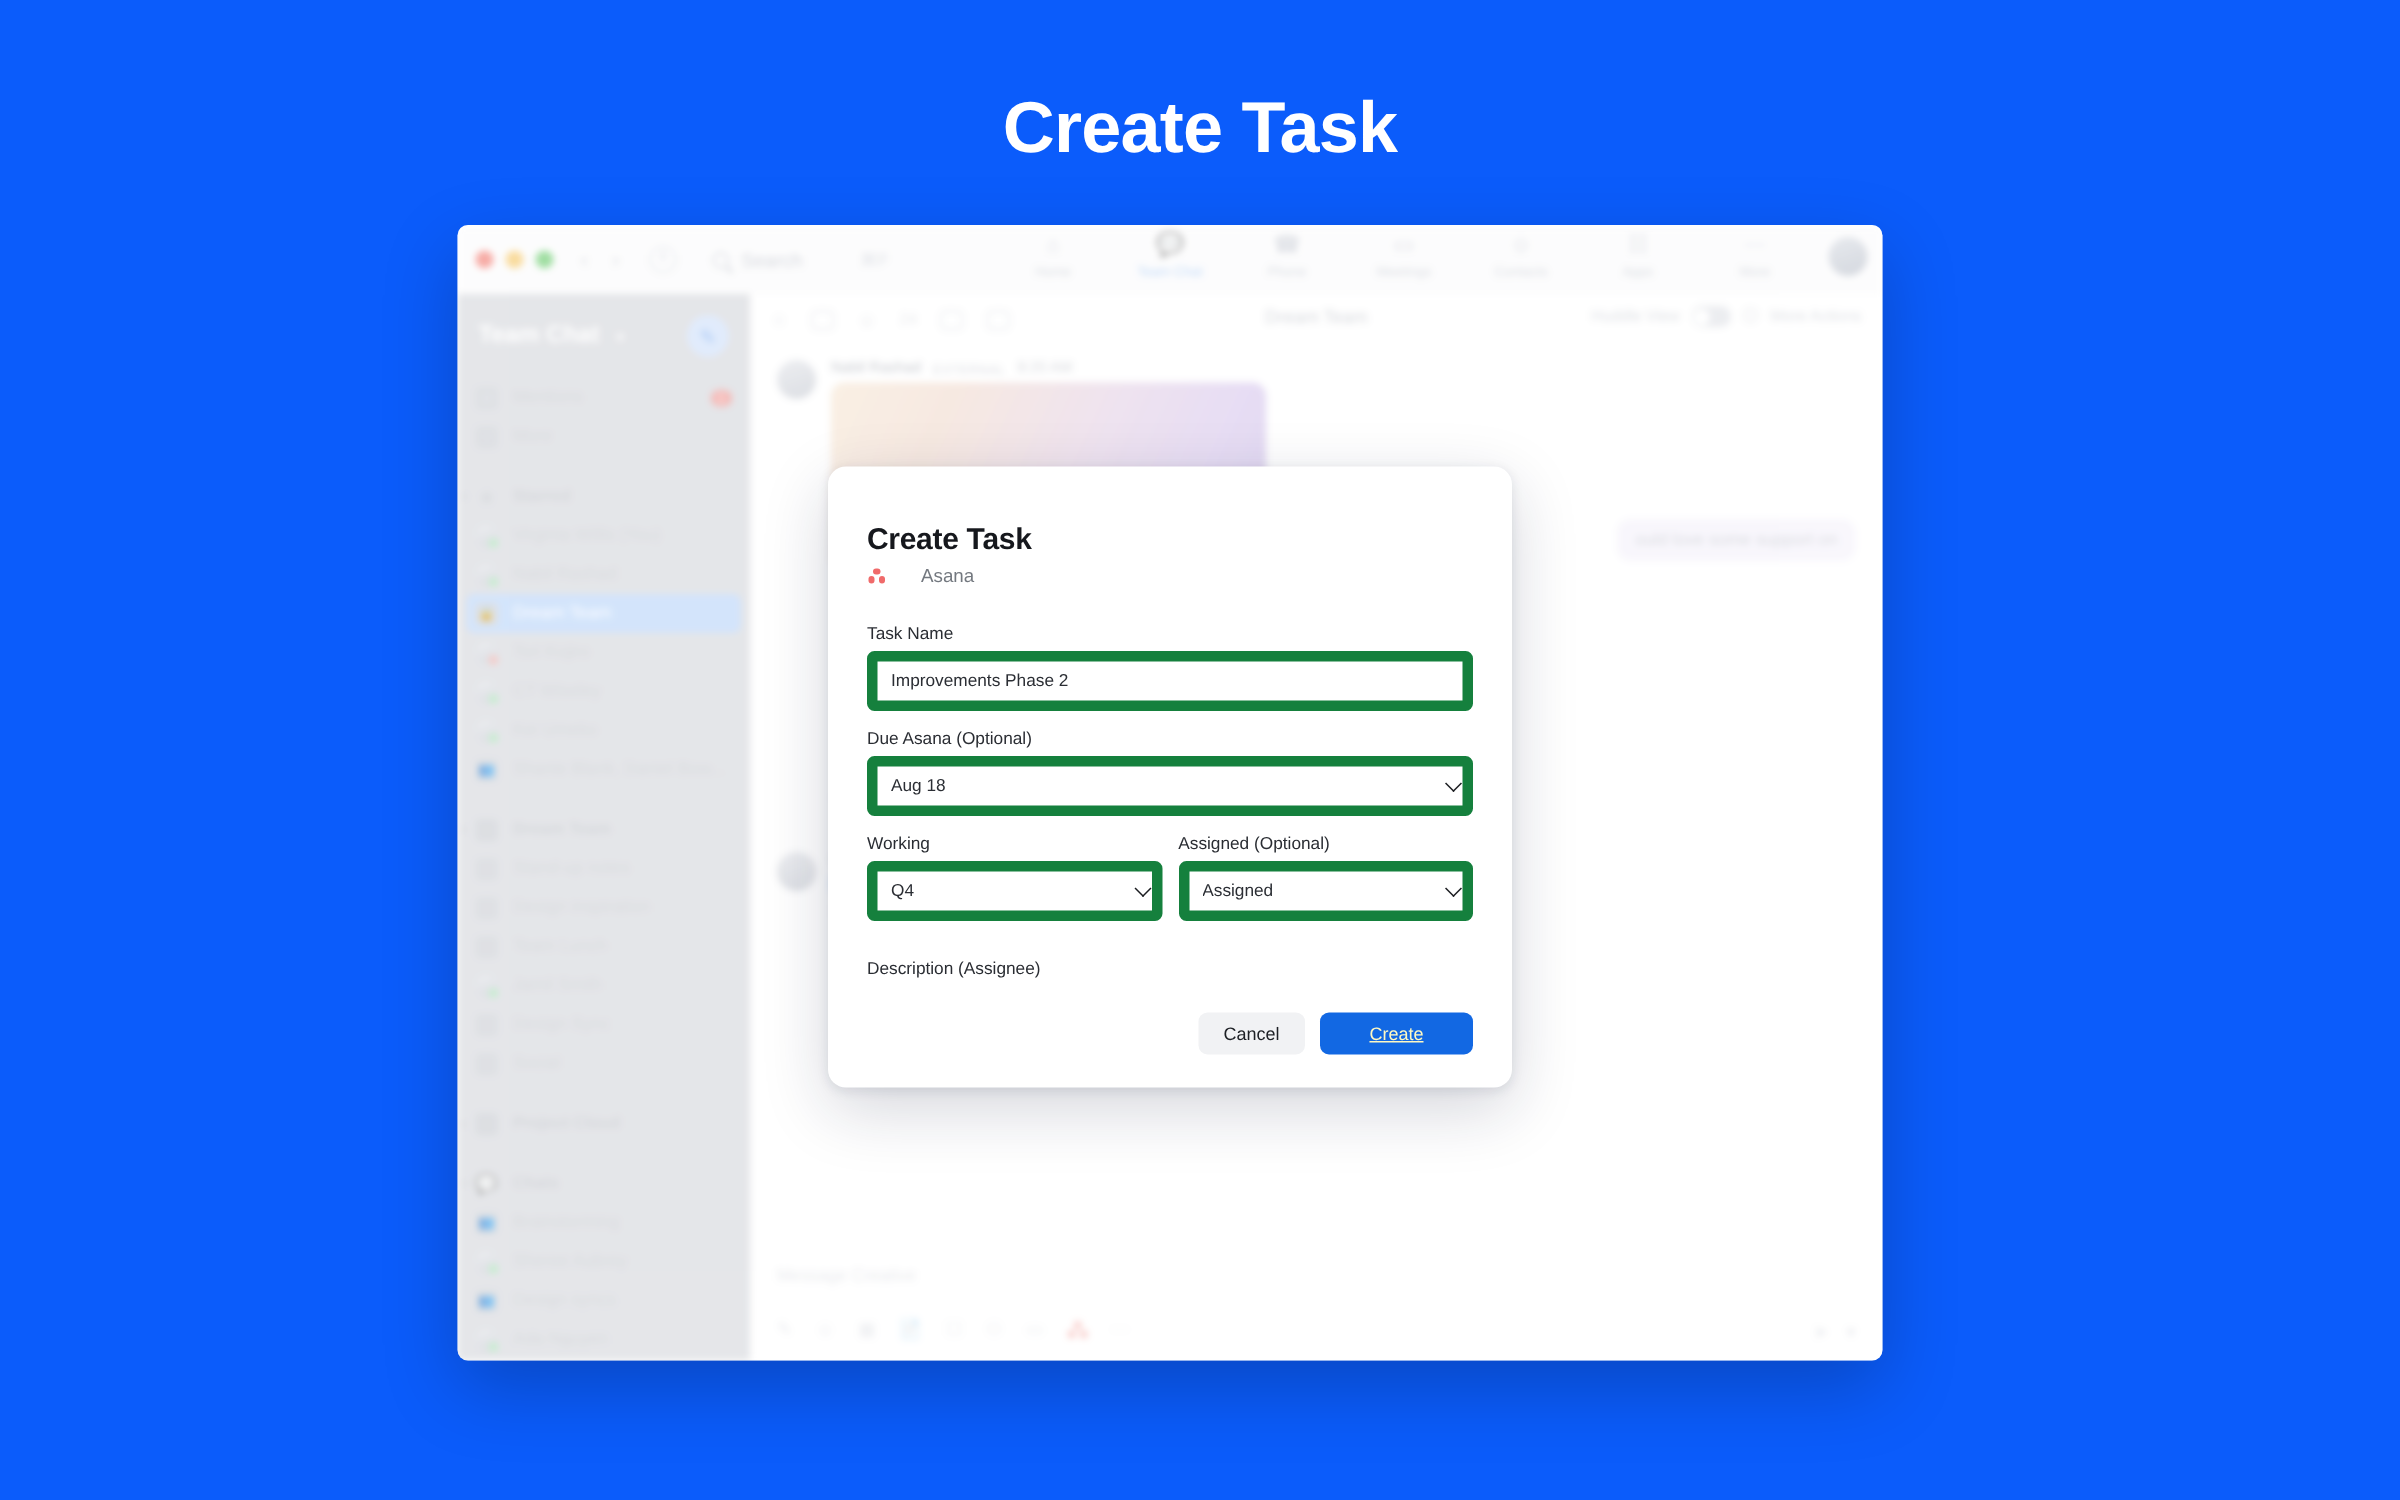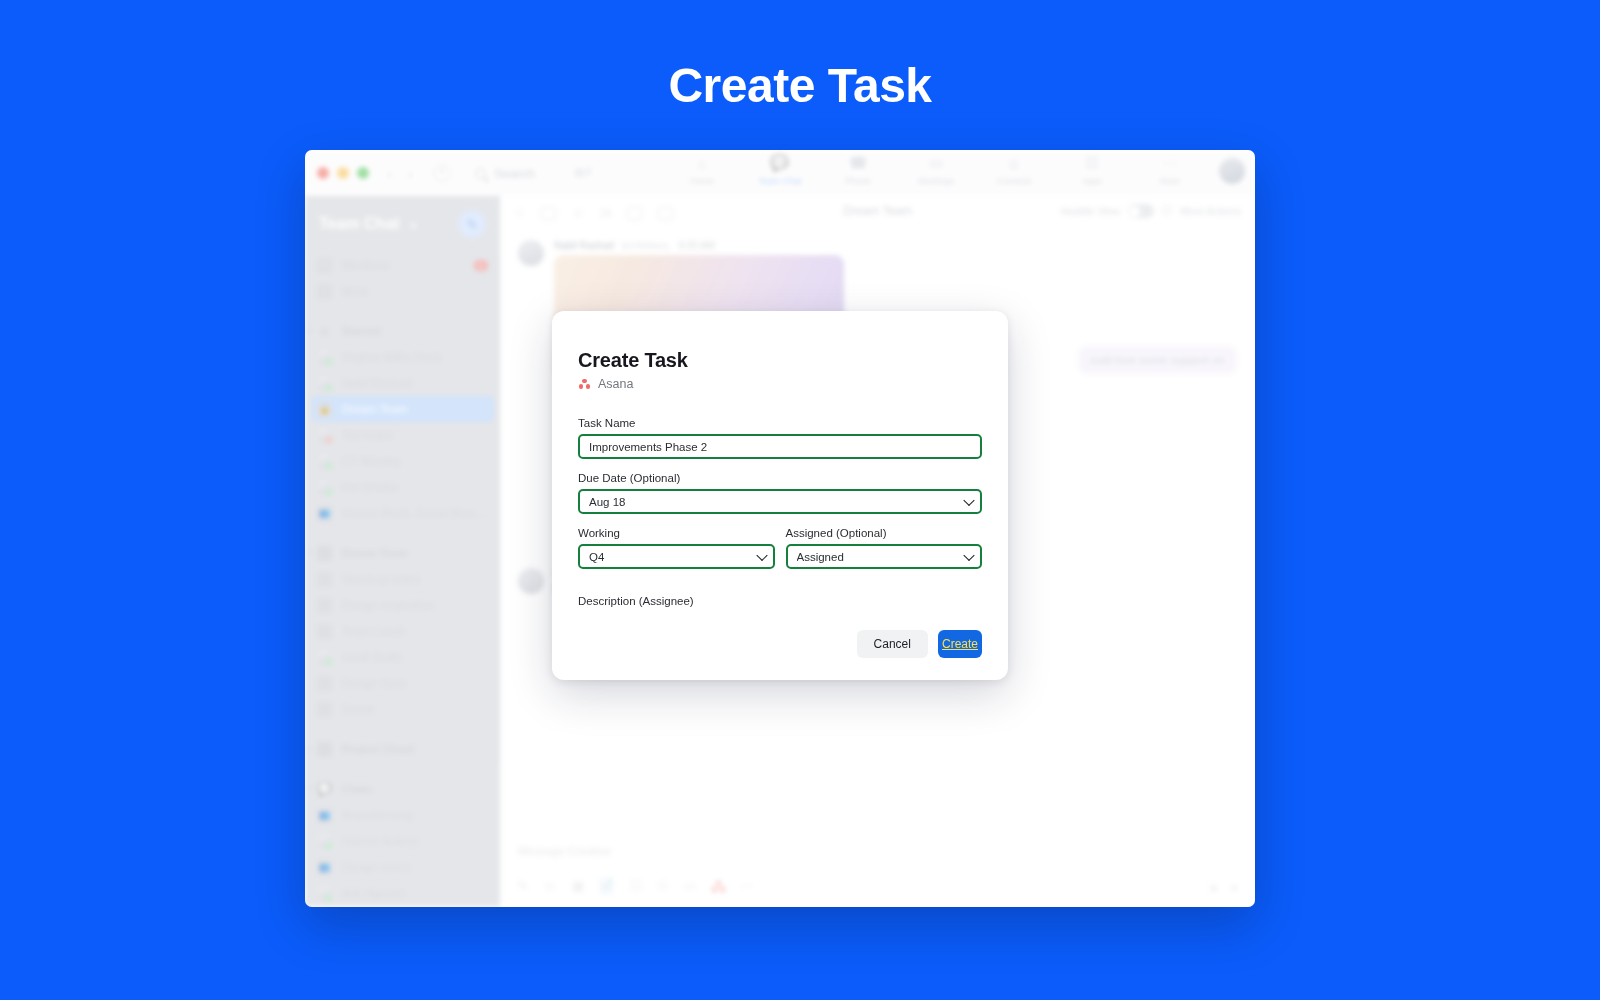--- a/index.html
+++ b/index.html
@@ -206,35 +206,35 @@
   .modal {
     position: absolute;
     left: 552px; top: 311px;
     width: 456px;
     background: #ffffff;
     border-radius: 12px;
     box-shadow: 0 14px 44px rgba(20,30,60,0.18), 0 2px 8px rgba(20,30,60,0.10);
     padding: 38px 26px 22px 26px;
   }
   .modal-title { font-size: 20px; font-weight: bold; color: #16181d; letter-spacing: -0.2px; }
-  .modal-sub { display: flex; align-items: center; gap: 7px; margin-top: 5px; color: #73787f; font-size: 12.5px; }
+  .modal-sub { display: flex; align-items: center; gap: 23px; margin-top: 5px; color: #73787f; font-size: 12.5px; }
   .asana-mark { position: relative; width: 13px; height: 11px; display:inline-block;}
   .asana-mark i { position: absolute; width: 4.5px; height: 4.5px; border-radius: 50%; background: #f06a6a; }
   .asana-mark i:nth-child(1){ left:4px; top:0; }
   .asana-mark i:nth-child(2){ left:0.5px; top:5.5px; }
   .asana-mark i:nth-child(3){ left:7.5px; top:5.5px; }
 
   .field-label { font-size: 11.5px; color: #2a2d33; margin-bottom: 5px; display:block; }
   .form-row { display: flex; gap: 11px; margin-top: 13px; }
   .form-col { flex: 1; min-width: 0; }
   .form-block { margin-top: 26px; }
 
   .text-input, .select-input {
-    width: 100%; height: 25px;
-    border: 2px solid #15803d; border-radius: 5px;
+    width: 100%; height: 40px;
+    border: 7px solid #15803d; border-radius: 5px;
     background: #fff;
     font-family: "Liberation Sans", sans-serif;
     font-size: 11.5px; color: #2b2e34;
     padding: 0 9px;
   }
   .select-wrap { position: relative; }
   .select-input { appearance: none; -webkit-appearance: none; padding-right: 26px; }
   .chev {
     position: absolute; right: 9px; top: 50%; transform: translateY(-60%);
     width: 8px; height: 8px; border-right: 1.9px solid #1b1d21; border-bottom: 1.9px solid #1b1d21;
@@ -250,21 +250,21 @@
     padding: 8px 10px;
     line-height: 1.35;
   }
   .modal-actions { display: flex; justify-content: flex-end; gap: 10px; margin-top: 23px; }
   .btn {
     font-family: "Liberation Sans", sans-serif;
     font-size: 12px; border: none; border-radius: 6px;
     padding: 7px 17px; cursor: pointer;
   }
   .btn-cancel { background: #f1f2f4; color: #1d2025; }
-  .btn-create { background: #1268e3; color: #fde047; padding: 7px 4px; text-decoration: underline; }
+  .btn-create { background: #1268e3; color: #fef9c3; padding: 7px 33px; text-decoration: underline; }
 </style>
 </head>
 <body>
 
 <div class="page-title">Create Task</div>
 
 <div class="app-window">
 
   <div class="blurred">
 
@@ -539,21 +539,21 @@
     <span>Asana</span>
   </div>
 
   <div class="form-block">
     <label class="field-label">Task Name</label>
     <input class="text-input" type="text" value="Improvements Phase 2" style="">
   </div>
 
   <div class="form-row">
     <div class="form-col">
-      <label class="field-label">Due Date (Optional)</label>
+      <label class="field-label">Due Asana (Optional)</label>
       <div class="select-wrap">
         <input class="select-input" readonly="" value="Aug 18" style="">
         <span class="chev"></span>
       </div>
     </div>
   </div>
 
   <div class="form-row">
     <div class="form-col">
       <label class="field-label">Working</label>

